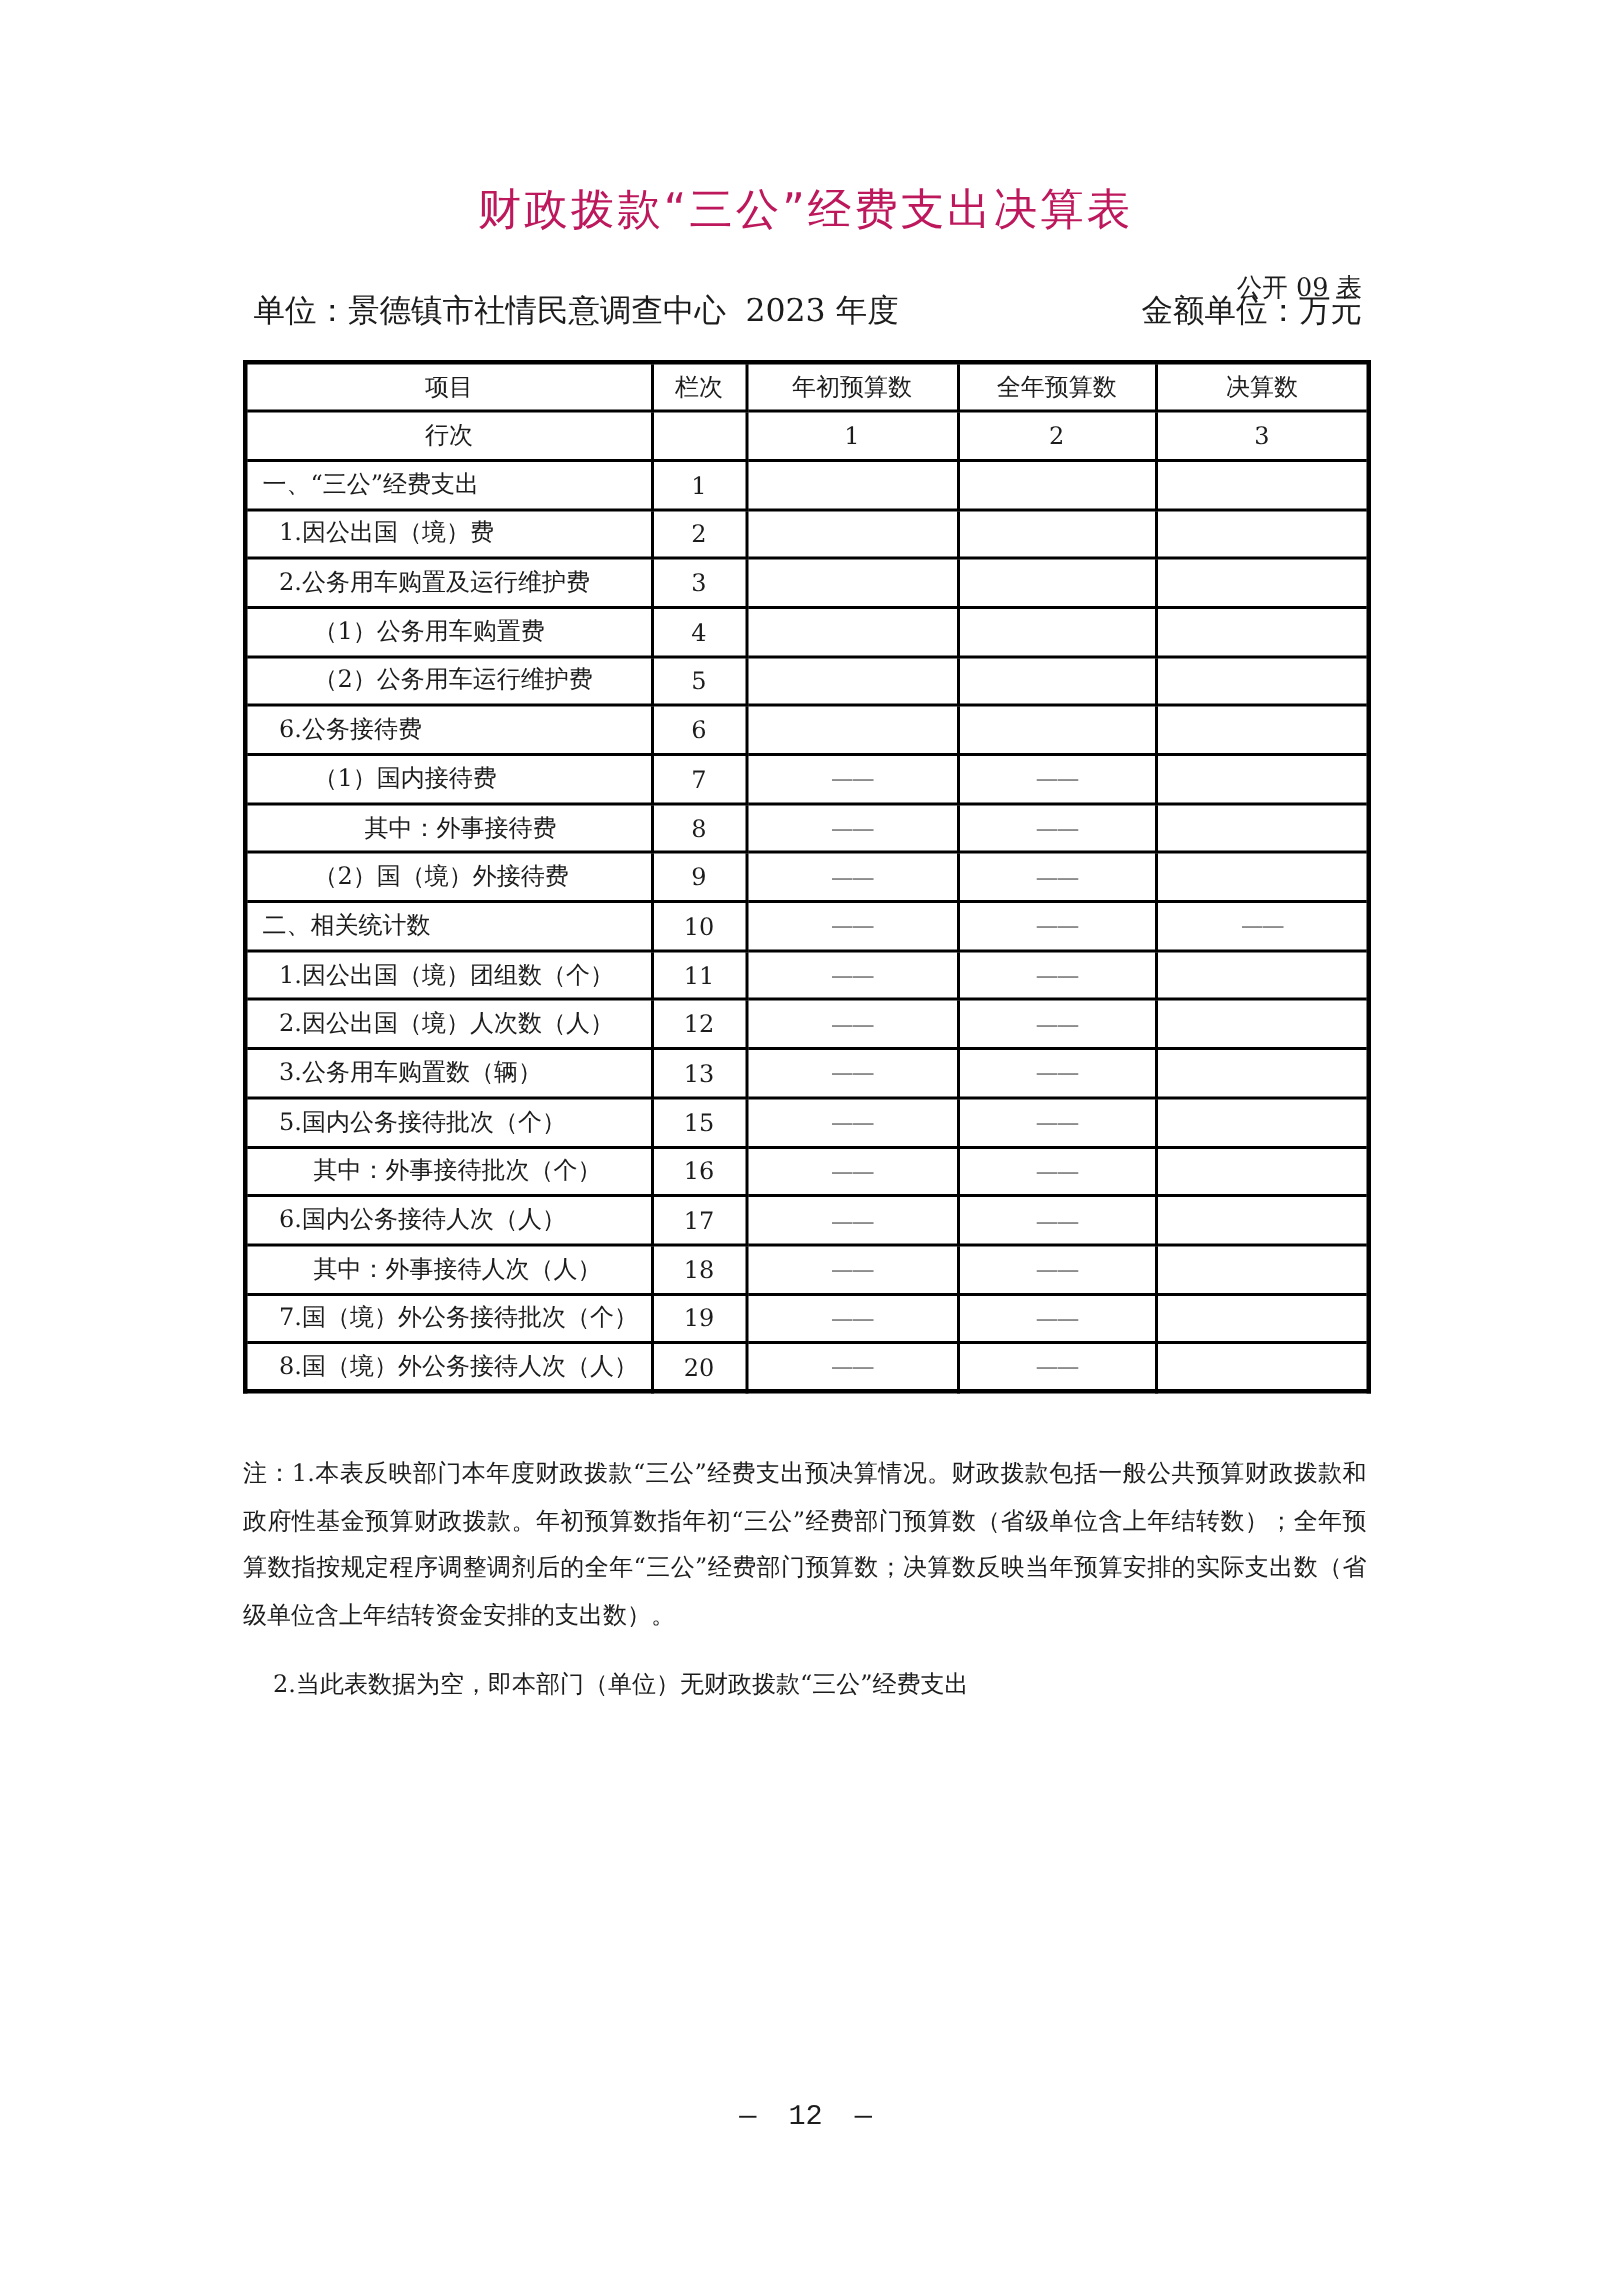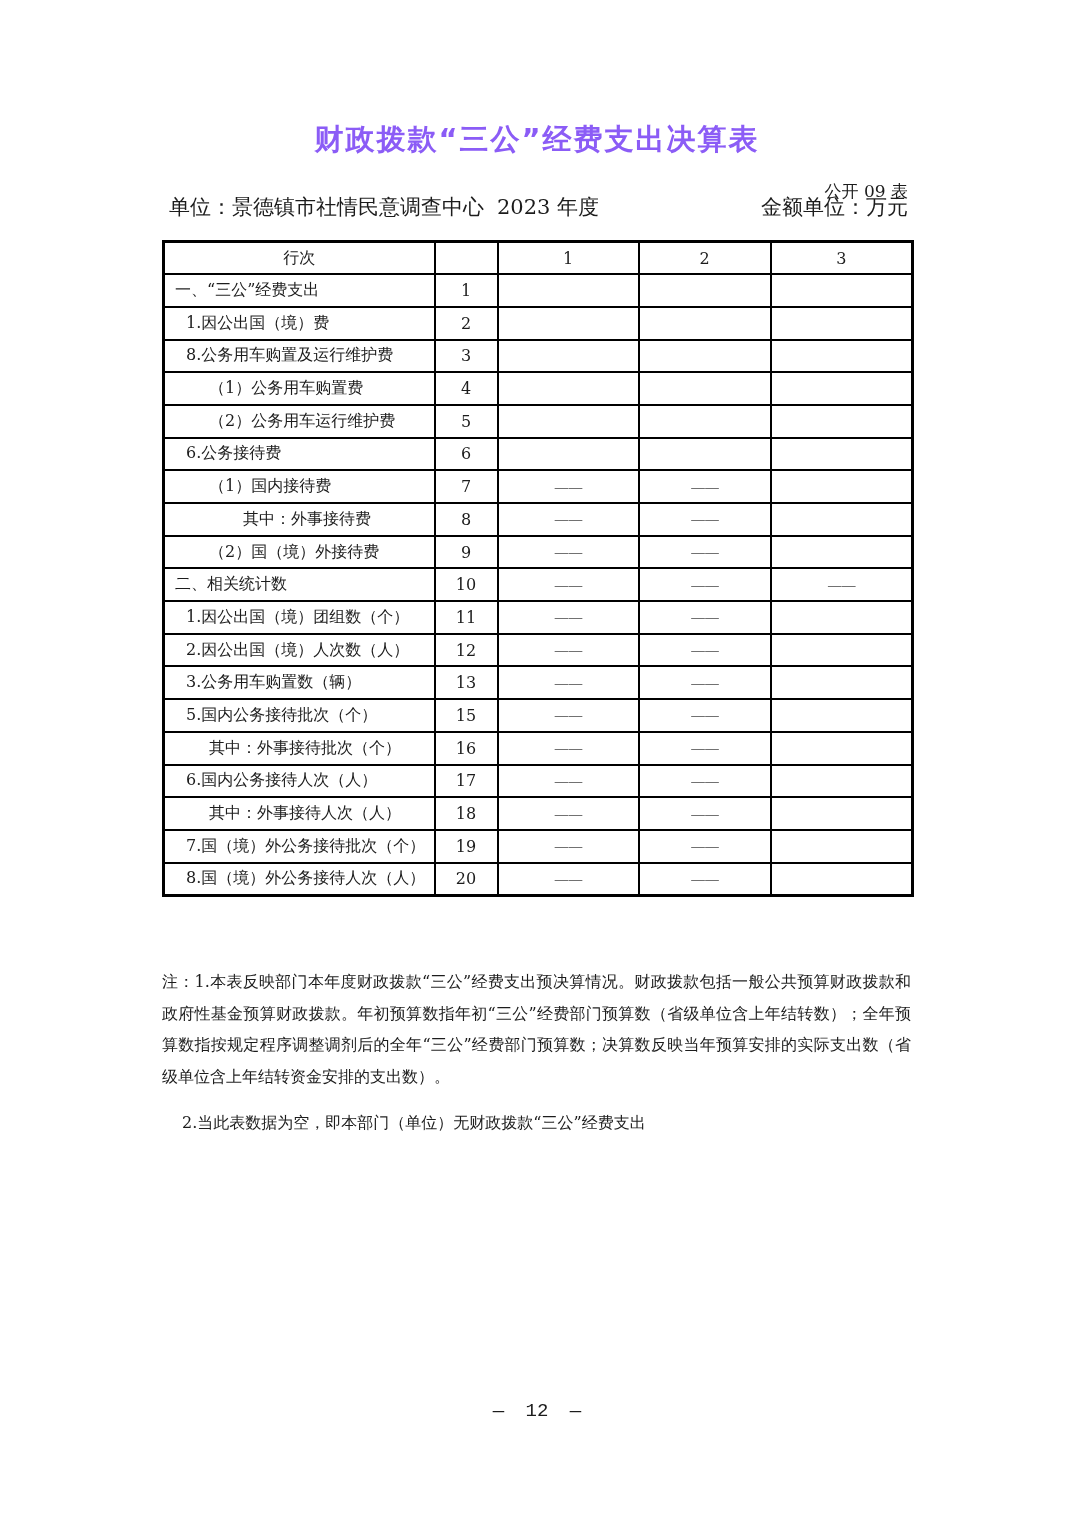--- a/index.html
+++ b/index.html
@@ -17,24 +17,24 @@
     overflow: hidden;
   }
   .doc-title {
     position: absolute;
     top: 120px;
     left: 0;
     width: 100%;
     margin: 0;
     text-align: center;
     font-family: "DejaVu Sans", "Liberation Sans", sans-serif;
-    font-weight: 700;
+    font-weight: 400;
     font-size: 29px;
     letter-spacing: 2px;
-    color: #8b5cf6;
+    color: #be185d;
   }
   .content {
     position: absolute;
     left: 162px;
     top: 0;
     width: 749px;
   }
   .form-code {
     position: absolute;
     top: 180px;
@@ -136,20 +136,27 @@
     <table class="budget-table">
       <colgroup>
         <col style="width:271px">
         <col style="width:63px">
         <col style="width:141px">
         <col style="width:132px">
         <col style="width:142px">
       </colgroup>
       <thead>
         <tr>
+          <th>项目</th>
+          <th>栏次</th>
+          <th>年初预算数</th>
+          <th>全年预算数</th>
+          <th>决算数</th>
+        </tr>
+        <tr>
           <th>行次</th>
           <th></th>
           <th>1</th>
           <th>2</th>
           <th>3</th>
         </tr>
       </thead>
       <tbody>
           <tr>
             <td class="td-label indent-0">一、“三公”经费支出</td>
@@ -159,21 +166,21 @@
             <td class="td-val"></td>
           </tr>
           <tr>
             <td class="td-label indent-1">1.因公出国（境）费</td>
             <td class="td-num">2</td>
             <td class="td-val"></td>
             <td class="td-val"></td>
             <td class="td-val"></td>
           </tr>
           <tr>
-            <td class="td-label indent-1">8.公务用车购置及运行维护费</td>
+            <td class="td-label indent-1">2.公务用车购置及运行维护费</td>
             <td class="td-num">3</td>
             <td class="td-val"></td>
             <td class="td-val"></td>
             <td class="td-val"></td>
           </tr>
           <tr>
             <td class="td-label indent-2">（1）公务用车购置费</td>
             <td class="td-num">4</td>
             <td class="td-val"></td>
             <td class="td-val"></td>

